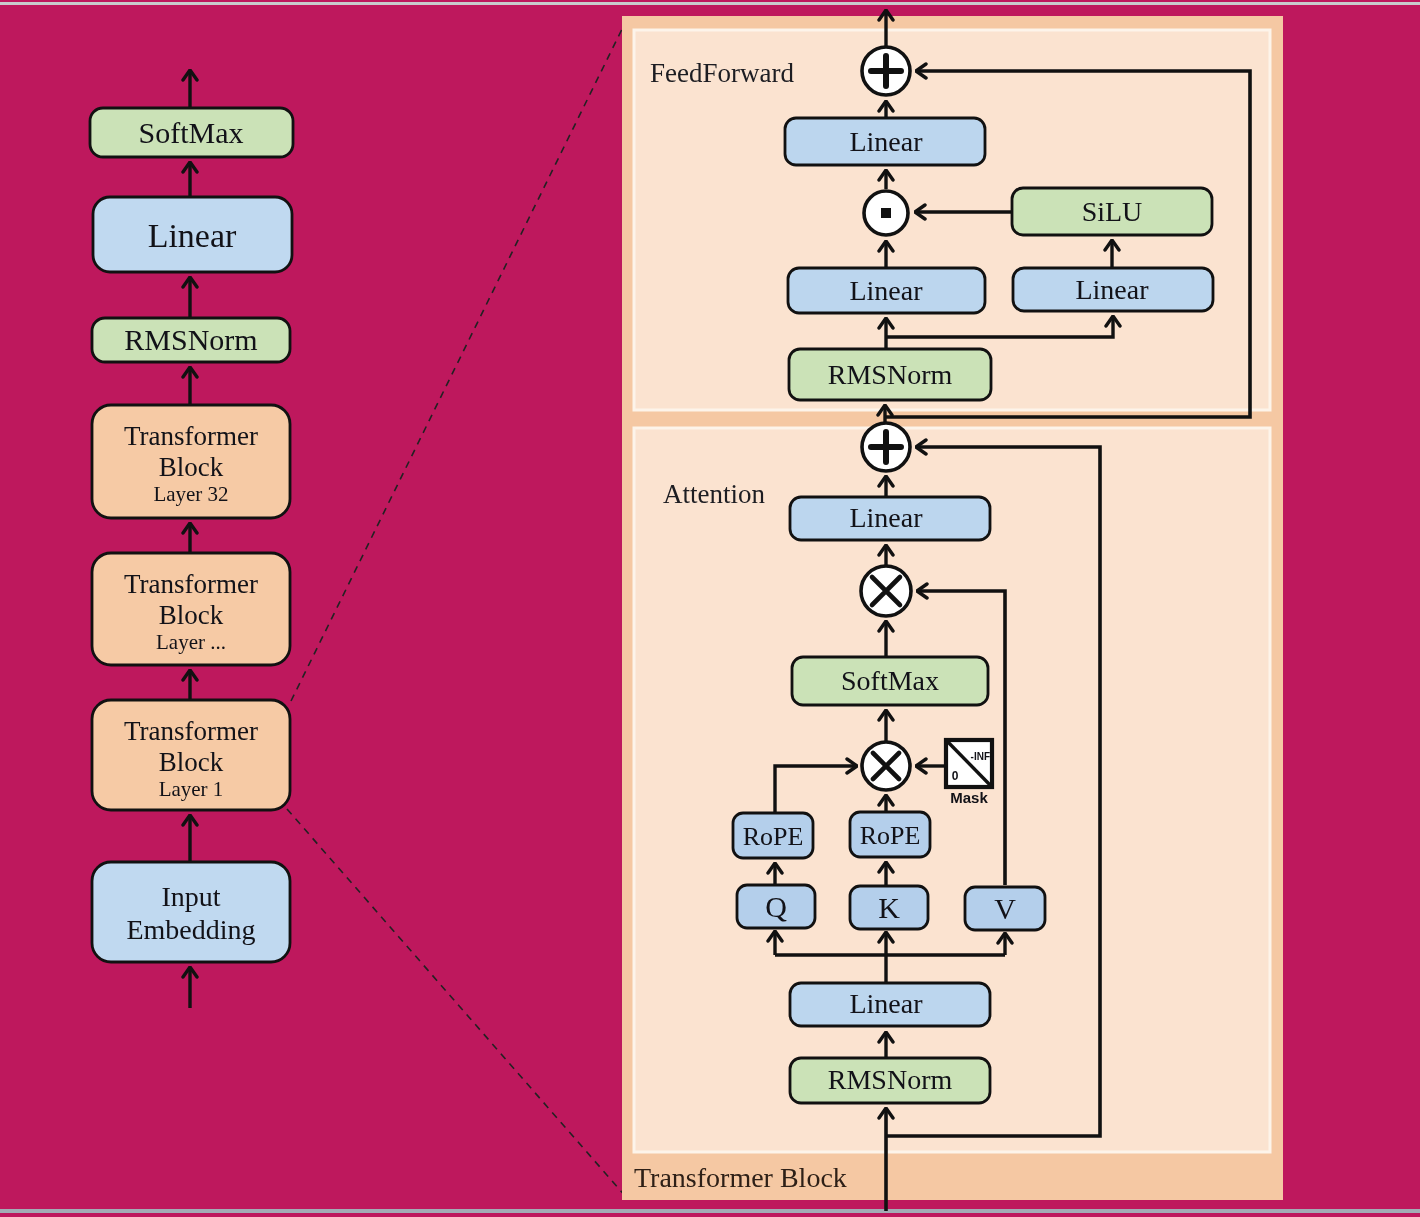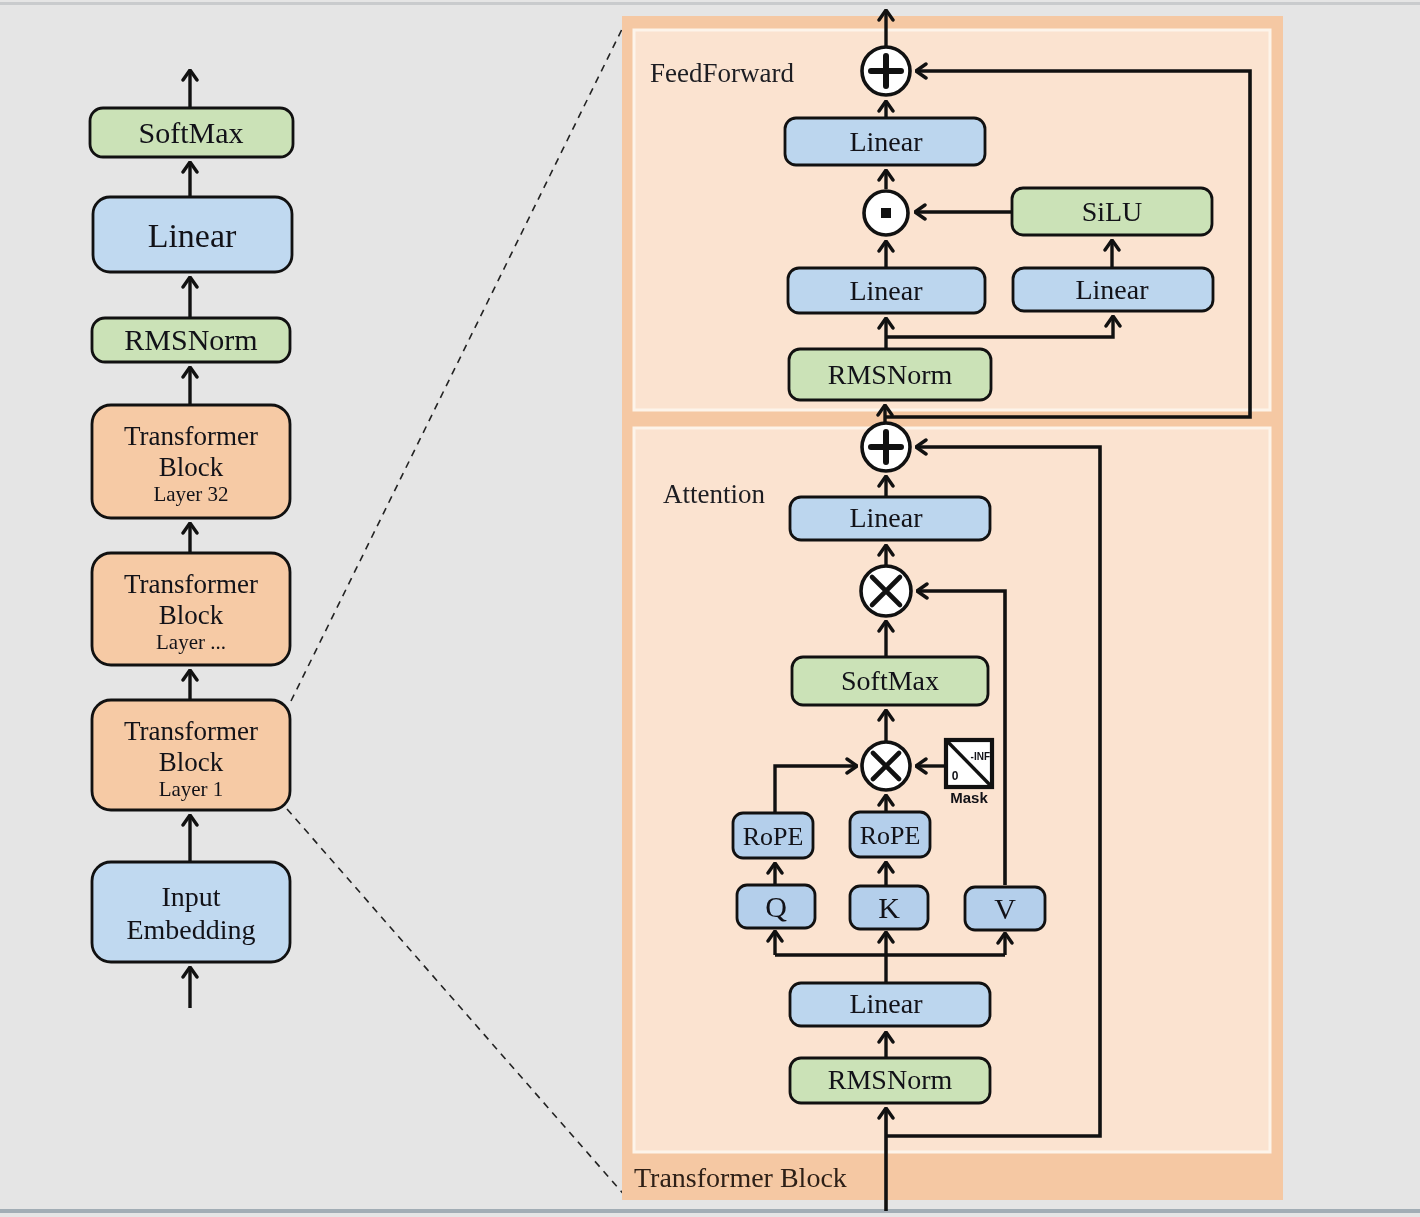--- a/index.html
+++ b/index.html
@@ -1,16 +1,16 @@
 <!DOCTYPE html>
 <html><head>
 <meta charset="utf-8">
 <style>
   html,body{margin:0;padding:0;background:#ffffff;}
-  .stage{position:relative;width:1420px;height:1217px;background:#e5e5e5;overflow:hidden;}
+  .stage{position:relative;width:1420px;height:1217px;background:#be185d;overflow:hidden;}
   svg{display:block;}
   text{font-family:"Liberation Serif","DejaVu Serif",serif;fill:#121218;}
   .t34{font-size:34px;}
   .t30{font-size:30px;}
   .t28{font-size:28px;}
   .t27{font-size:27px;}
   .t26{font-size:26px;}
   .t21{font-size:21px;}
   .sans{font-family:"Liberation Sans","DejaVu Sans",sans-serif;}
   .panel-label{font-size:27px;fill:#1d1d22;}

